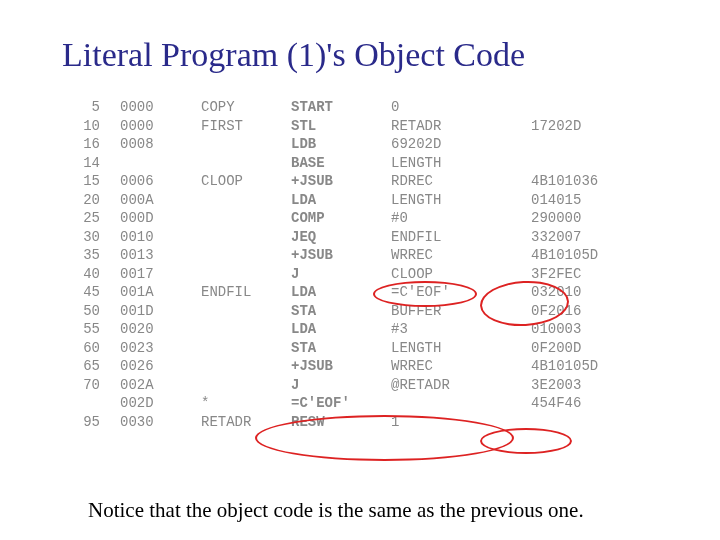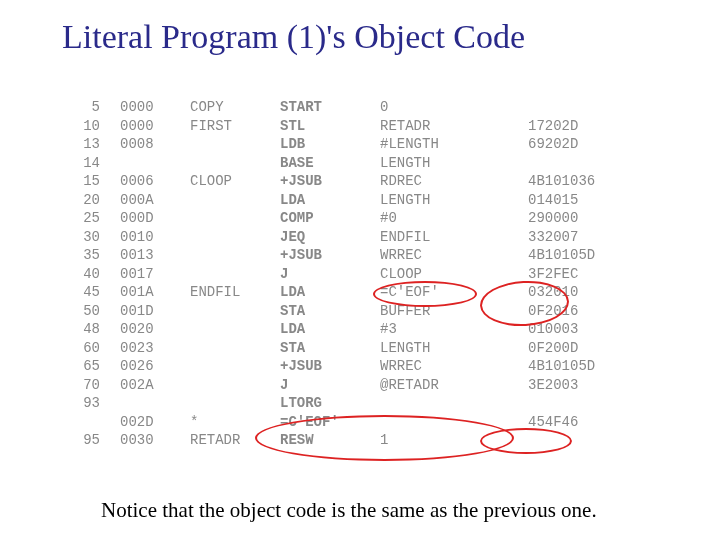--- a/index.html
+++ b/index.html
@@ -9,84 +9,82 @@
     height: 540px;
     font-family: "Times New Roman", serif;
     background: #fff;
     position: relative;
     overflow: hidden;
   }
   .title {
     color: #2a2a8a;
     font-size: 34px;
     font-weight: normal;
-    padding: 18px 0 0 62px;
+    padding: 36px 0 0 62px;
   }
   .table-wrap {
     position: absolute;
     left: 60px;
     top: 98px;
     width: 585px;
   }
   .row {
     display: flex;
     font-family: "Courier New", monospace;
     font-size: 14px;
     color: #888;
     line-height: 18.5px;
     white-space: pre;
   }
   .c-line  { width: 40px; text-align: right; padding-right: 20px;}
   .c-loc   { width: 70px; }
-  .c-label { width: 90px; }
+  .c-label { width: 90px; margin-left: 11px; }
   .c-op    { width: 100px; font-weight: bold; }
   .c-arg   { width: 140px; }
-  .c-obj   { width: 90px; margin-left: 8px; }
+  .c-obj   { width: 90px; }
   .footnote {
     position: absolute;
     left: 88px;
     top: 498px;
     font-size: 21px;
     color: #000;
-    margin-left: 13px;
   }
   .oval {
     position: absolute;
     border: 2px solid #d22;
     border-radius: 50%;
     pointer-events: none;
   }
   .oval1 { left: 373px; top: 281px; width: 100px; height: 22px; }
   .oval2 { left: 480px; top: 281px; width: 85px;  height: 41px; transform: rotate(-3deg);}
   .oval3 { left: 255px; top: 415px; width: 255px; height: 42px; }
   .oval4 { left: 480px; top: 428px; width: 88px;  height: 22px; }
 </style>
 </head>
 <body>
 
 <div class="title">Literal Program (1)'s Object Code</div>
 
 <div class="table-wrap" id="listing">
     <div class="row"><span class="c-line">5</span><span class="c-loc">0000</span><span class="c-label">COPY</span><span class="c-op">START</span><span class="c-arg">0</span><span class="c-obj"></span></div>
     <div class="row"><span class="c-line">10</span><span class="c-loc">0000</span><span class="c-label">FIRST</span><span class="c-op">STL</span><span class="c-arg">RETADR</span><span class="c-obj">17202D</span></div>
-    <div class="row"><span class="c-line">13</span><span class="c-loc">0008</span><span class="c-label"></span><span class="c-op">LDB</span><span class="c-arg">#LENGTH</span><span class="c-obj">69202D</span></div>
+    <div class="row"><span class="c-line">16</span><span class="c-loc">0008</span><span class="c-label"></span><span class="c-op">LDB</span><span class="c-obj">69202D</span></div>
     <div class="row"><span class="c-line">14</span><span class="c-loc"></span><span class="c-label"></span><span class="c-op">BASE</span><span class="c-arg">LENGTH</span><span class="c-obj"></span></div>
     <div class="row"><span class="c-line">15</span><span class="c-loc">0006</span><span class="c-label">CLOOP</span><span class="c-op">+JSUB</span><span class="c-arg">RDREC</span><span class="c-obj">4B101036</span></div>
     <div class="row"><span class="c-line">20</span><span class="c-loc">000A</span><span class="c-label"></span><span class="c-op">LDA</span><span class="c-arg">LENGTH</span><span class="c-obj">014015</span></div>
     <div class="row"><span class="c-line">25</span><span class="c-loc">000D</span><span class="c-label"></span><span class="c-op">COMP</span><span class="c-arg">#0</span><span class="c-obj">290000</span></div>
     <div class="row"><span class="c-line">30</span><span class="c-loc">0010</span><span class="c-label"></span><span class="c-op">JEQ</span><span class="c-arg">ENDFIL</span><span class="c-obj">332007</span></div>
     <div class="row"><span class="c-line">35</span><span class="c-loc">0013</span><span class="c-label"></span><span class="c-op">+JSUB</span><span class="c-arg">WRREC</span><span class="c-obj">4B10105D</span></div>
     <div class="row"><span class="c-line">40</span><span class="c-loc">0017</span><span class="c-label"></span><span class="c-op">J</span><span class="c-arg">CLOOP</span><span class="c-obj">3F2FEC</span></div>
     <div class="row"><span class="c-line">45</span><span class="c-loc">001A</span><span class="c-label">ENDFIL</span><span class="c-op">LDA</span><span class="c-arg">=C'EOF'</span><span class="c-obj">032010</span></div>
     <div class="row"><span class="c-line">50</span><span class="c-loc">001D</span><span class="c-label"></span><span class="c-op">STA</span><span class="c-arg">BUFFER</span><span class="c-obj">0F2016</span></div>
-    <div class="row"><span class="c-line">48</span><span class="c-loc">0020</span><span class="c-label"></span><span class="c-op">LDA</span><span class="c-arg">#3</span><span class="c-obj">010003</span></div>
+    <div class="row"><span class="c-line">55</span><span class="c-loc">0020</span><span class="c-label"></span><span class="c-op">LDA</span><span class="c-arg">#3</span><span class="c-obj">010003</span></div>
     <div class="row"><span class="c-line">60</span><span class="c-loc">0023</span><span class="c-label"></span><span class="c-op">STA</span><span class="c-arg">LENGTH</span><span class="c-obj">0F200D</span></div>
     <div class="row"><span class="c-line">65</span><span class="c-loc">0026</span><span class="c-label"></span><span class="c-op">+JSUB</span><span class="c-arg">WRREC</span><span class="c-obj">4B10105D</span></div>
     <div class="row"><span class="c-line">70</span><span class="c-loc">002A</span><span class="c-label"></span><span class="c-op">J</span><span class="c-arg">@RETADR</span><span class="c-obj">3E2003</span></div>
-    <div class="row"><span class="c-line">93</span><span class="c-loc"></span><span class="c-label"></span><span class="c-op">LTORG</span><span class="c-arg"></span><span class="c-obj"></span></div>
     <div class="row"><span class="c-line"></span><span class="c-loc">002D</span><span class="c-label">*</span><span class="c-op">=C'EOF'</span><span class="c-arg"></span><span class="c-obj">454F46</span></div>
     <div class="row"><span class="c-line">95</span><span class="c-loc">0030</span><span class="c-label">RETADR</span><span class="c-op">RESW</span><span class="c-arg">1</span><span class="c-obj"></span></div>
   </div>
 
 <div class="oval oval1"></div>
 <div class="oval oval2"></div>
 <div class="oval oval3"></div>
 <div class="oval oval4"></div>
 
 <div class="footnote">Notice that the object code is the same as the previous one.</div>

